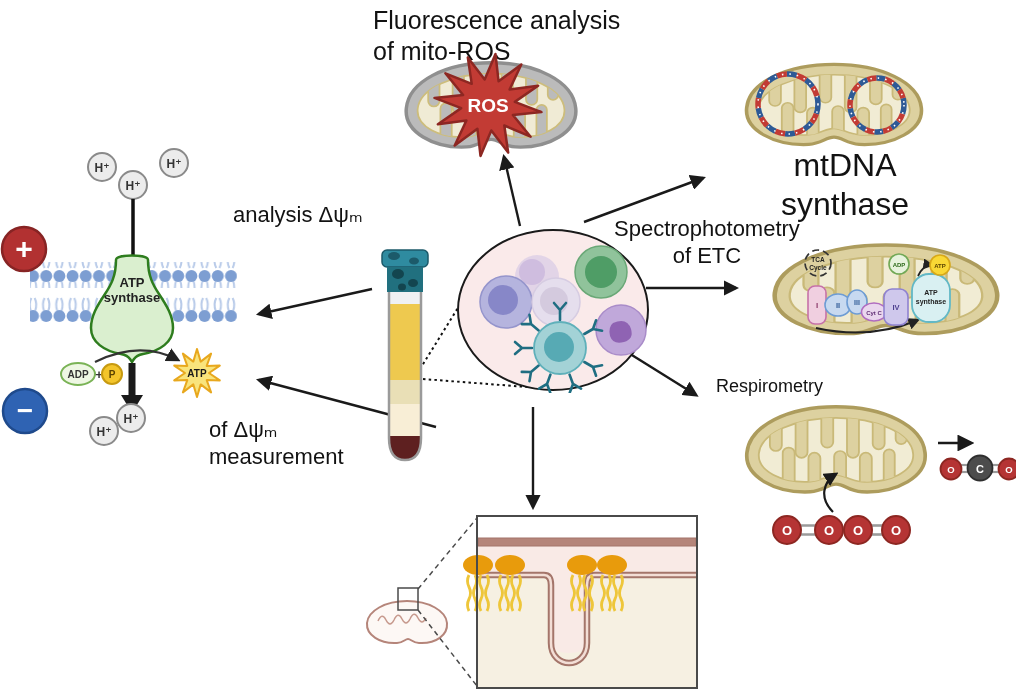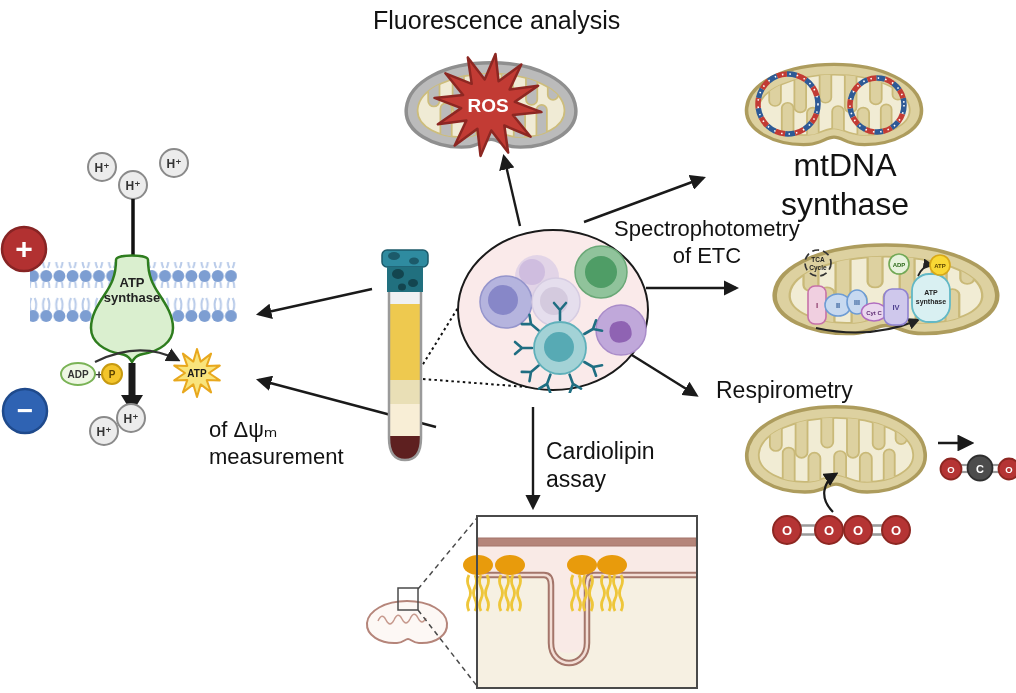--- a/index.html
+++ b/index.html
@@ -3,21 +3,21 @@
 <meta charset="utf-8">
 <style>
   html,body{margin:0;padding:0;background:#fff;}
   .canvas{position:relative;width:1016px;height:693px;background:#ffffff;overflow:hidden;
           font-family:"Liberation Sans","DejaVu Sans",sans-serif;color:#111;}
   .abs{position:absolute;}
   .lbl{position:absolute;font-weight:400;color:#121212;line-height:1.22;}
   .lbl div{white-space:nowrap;}
   .t25{font-size:25px;}
   .t24{font-size:32px;}
-  .t23{font-size:23px;}
+  .t23{font-size:18px;}
   .t22{font-size:22px;}
   .center{text-align:center;}
   svg text{font-family:"Liberation Sans","DejaVu Sans",sans-serif;}
 </style>
 </head>
 <body>
 
 <div class="canvas">
 
   <svg style="position:absolute;width:0;height:0" aria-hidden="true">
@@ -42,48 +42,46 @@
           <rect x="108" y="60" width="13" height="44" rx="6.5"></rect>
           <rect x="136" y="62" width="13" height="42" rx="6.5"></rect>
           <rect x="162" y="58" width="12" height="44" rx="6"></rect>
         </g>
       </g>
     </defs>
   </svg>
 
   <div class="lbl t25" style="left:373px;top:5px;">
     <div>Fluorescence analysis</div>
+    <div>of mito-ROS</div>
   </div>
 
   <div class="lbl t24 center" style="left:770px;top:146px;width:150px;">
     <div>mtDNA</div>
     <div>synthase</div>
   </div>
 
   <div class="lbl t22" style="left:614px;top:216px;text-align:center;">
     <div>Spectrophotometry</div>
     <div>of ETC</div>
   </div>
 
   <div class="lbl t23" style="left:716px;top:376px;">
     <div>Respirometry</div>
   </div>
 
   <div class="lbl t22" style="left:233px;top:202px;">
+    <div>analysis Δψₘ</div>
   </div>
 
   <div class="lbl t22" style="left:209px;top:417px;">
     <div>of Δψₘ</div>
     <div>measurement</div>
   </div>
 
-  <div class="lbl t23" style="left:546px;top:437px;">
-    <div>Cardiolipin</div>
-    <div>assay</div>
-  </div>
 
   <svg class="abs" style="left:0;top:0;" width="1016" height="693" viewBox="0 0 1016 693">
     <defs>
       <marker id="ah" viewBox="0 0 10 10" refX="8" refY="5" markerWidth="6.5" markerHeight="6.5" orient="auto-start-reverse">
         <path d="M0,0 L10,5 L0,10 Z" fill="#1a1a1a"></path>
       </marker>
     </defs>
     <g stroke="#1a1a1a" stroke-width="2.4" fill="none">
       <line x1="520" y1="226" x2="504" y2="157" marker-end="url(#ah)"></line>
       <line x1="584" y1="222" x2="703" y2="178" marker-end="url(#ah)"></line>

